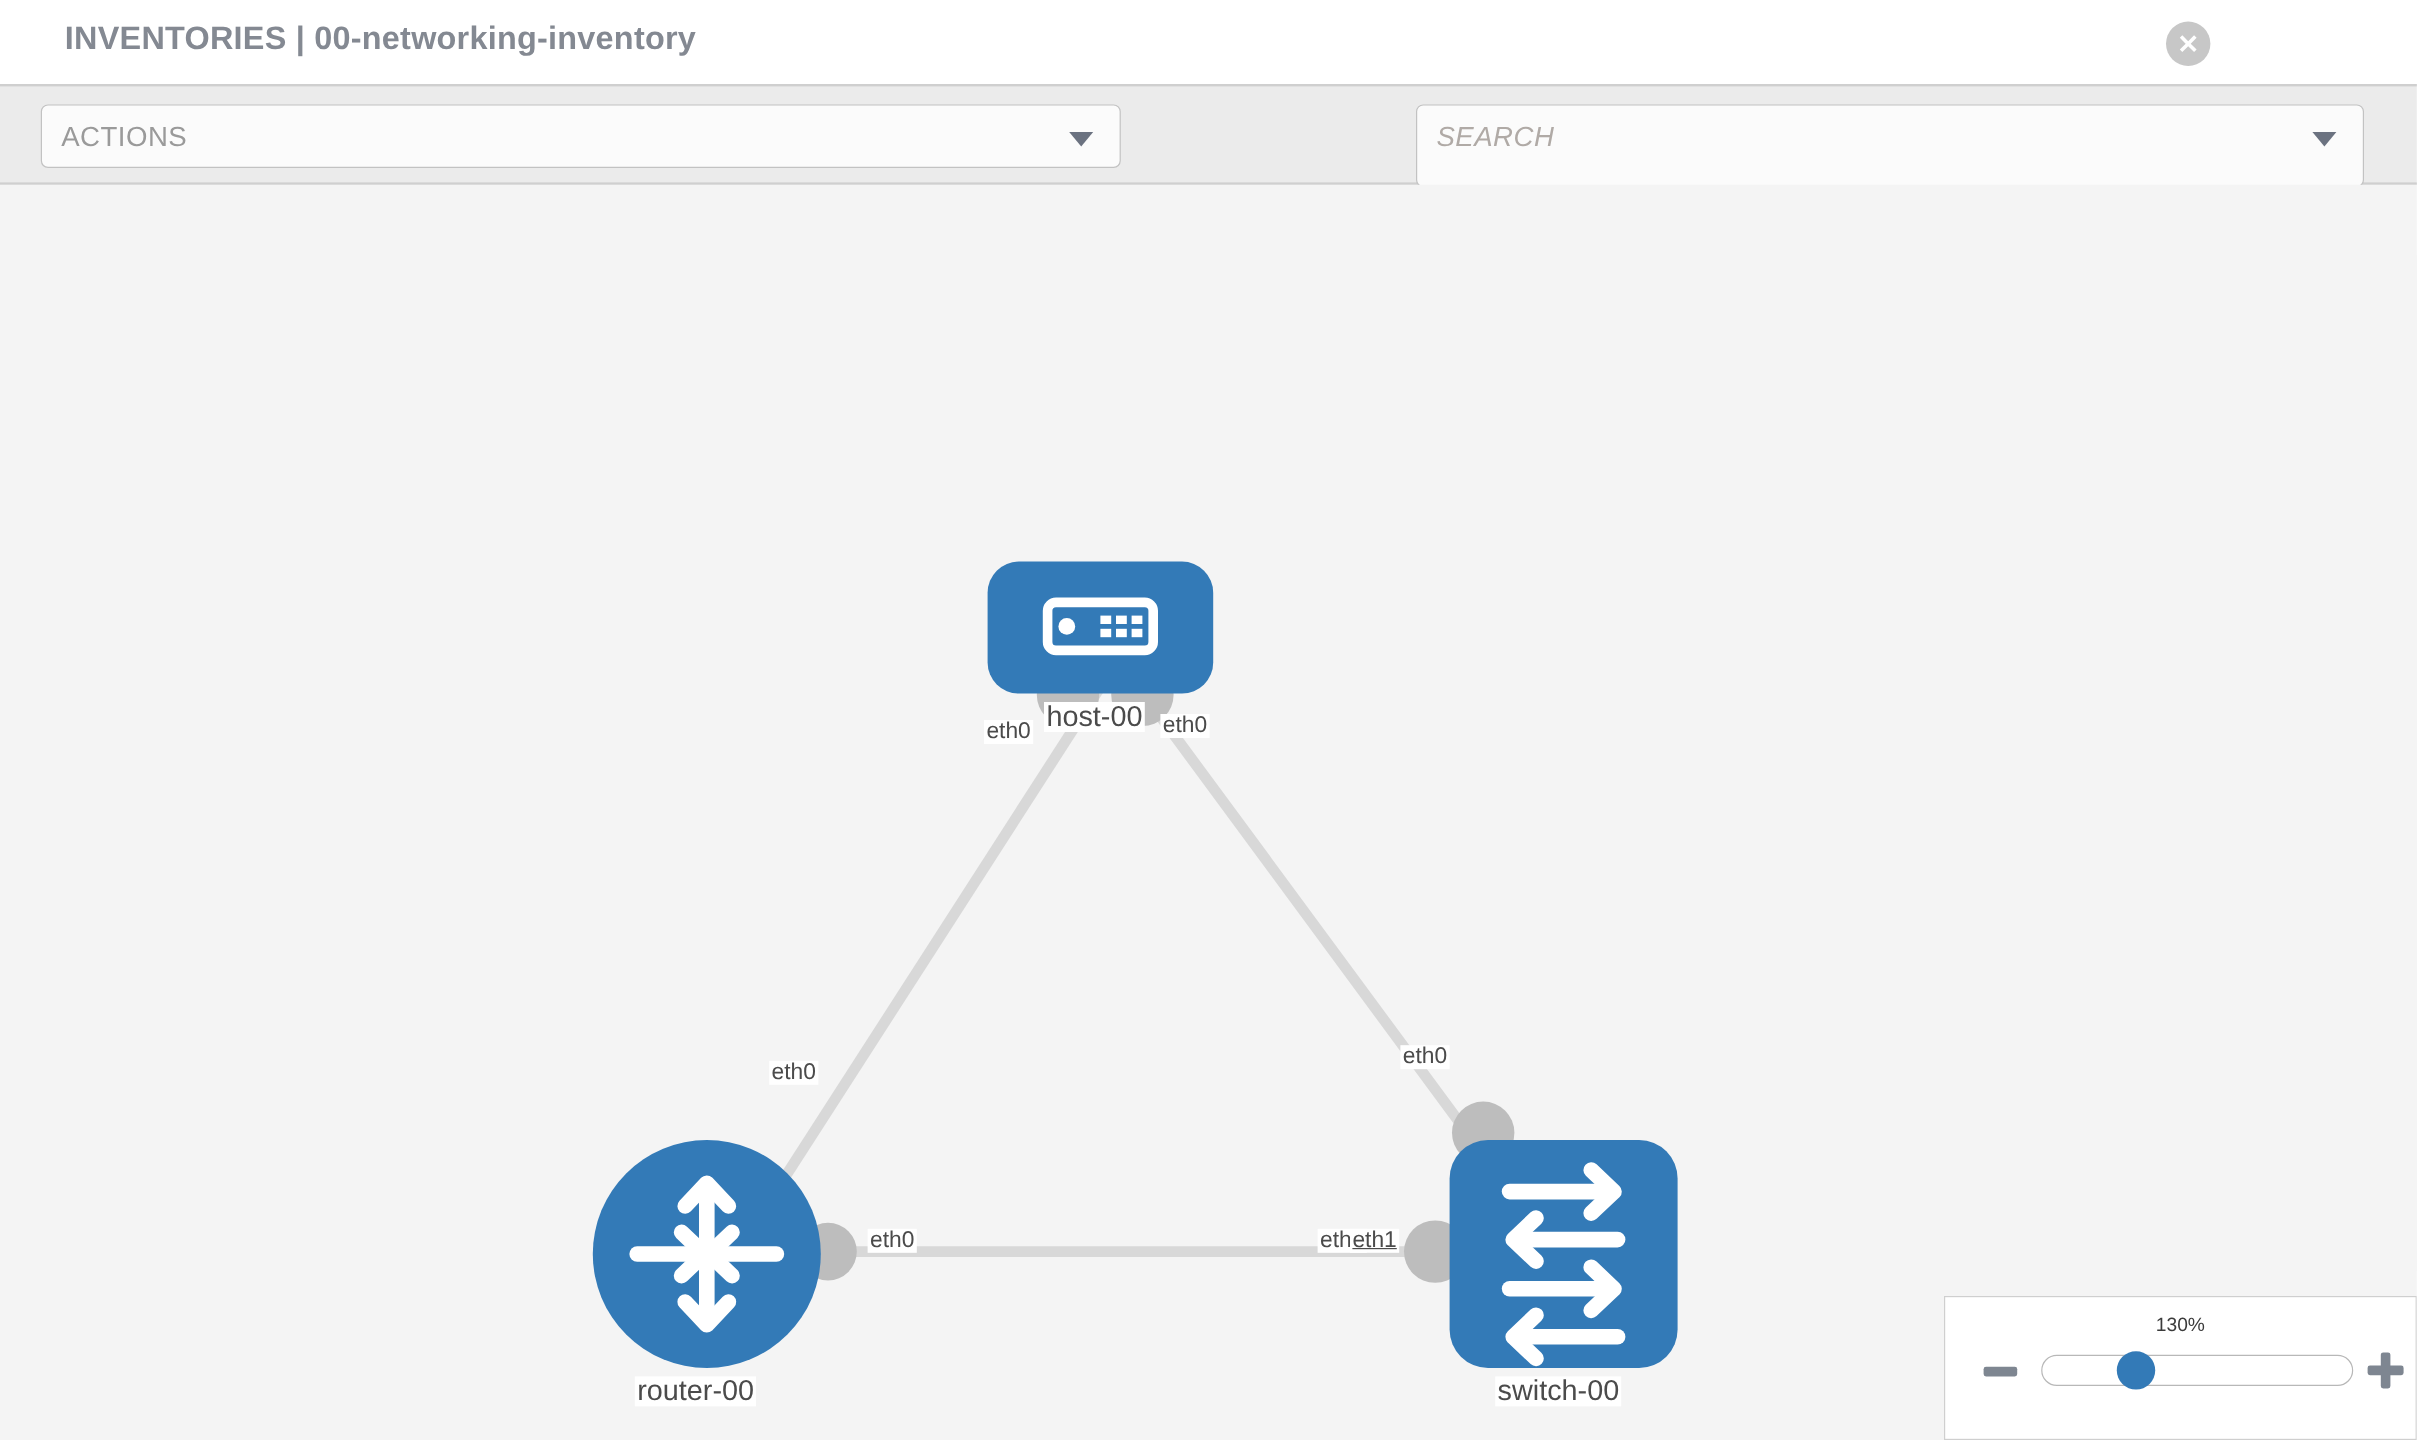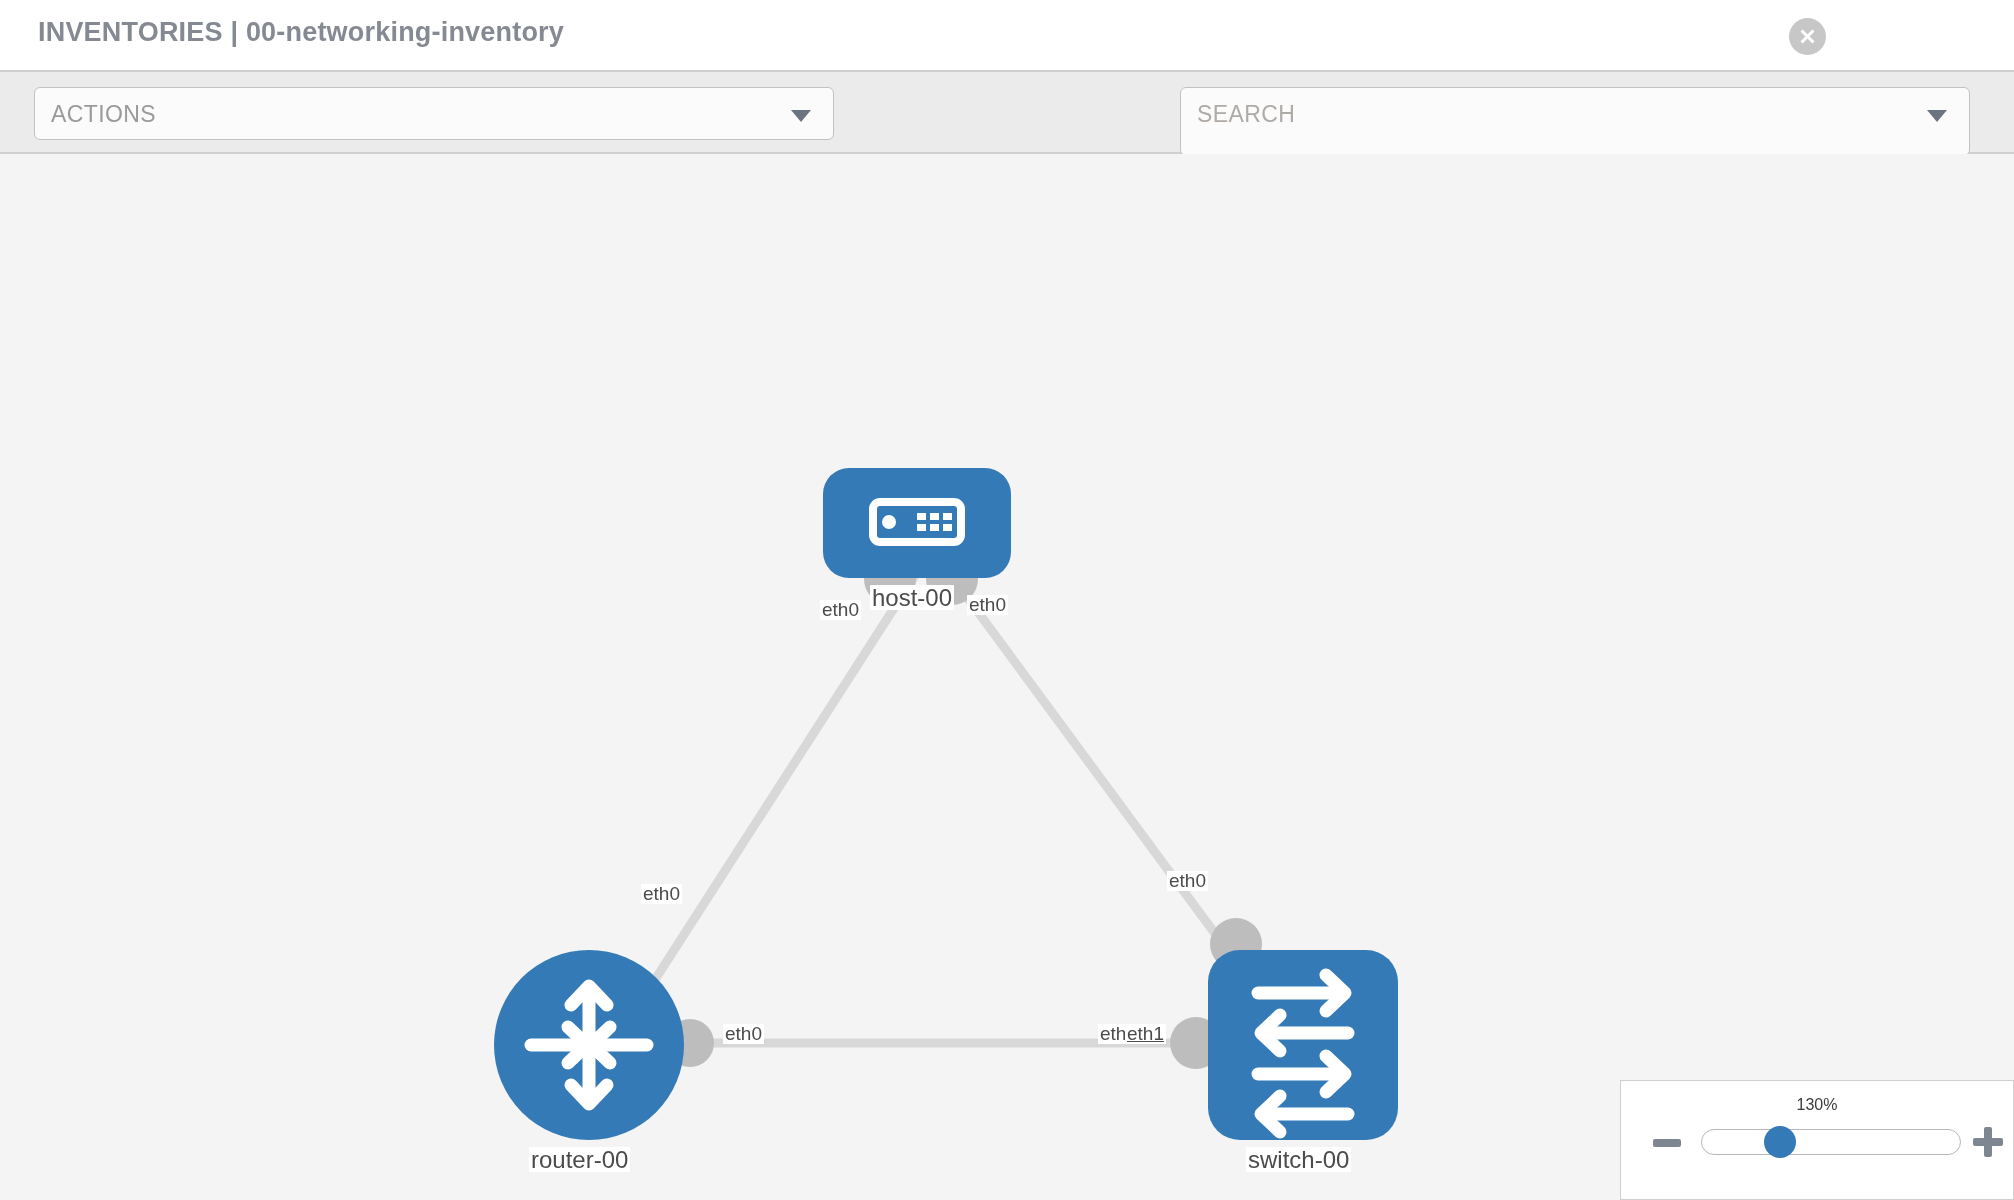--- a/index.html
+++ b/index.html
@@ -11,21 +11,21 @@
     width: 2014px;
     height: 1200px;
     font-family: "Liberation Sans", sans-serif;
     overflow: hidden;
     position: relative;
   }
 
   
   #header {
     position: absolute;
-    left: 0; top: 0;
+    left: 16px; top: 0;
     width: 1856px;
     height: 70px;
     background: #ffffff;
     box-sizing: border-box;
   }
   #page-title {
     position: absolute;
     left: 38px;
     top: 17px;
     font-size: 27px;
@@ -54,21 +54,21 @@
     height: 84px;
     background: #ebebeb;
     border-top: 2px solid #cfcfcf;
     border-bottom: 2px solid #cfcfcf;
     box-sizing: border-box;
   }
   #actions-dropdown {
     position: absolute;
     left: 34px;
     top: 15px;
-    width: 800px;
+    width: 900px;
     height: 53px;
     background: #fbfbfb;
     border: 1.5px solid #c2c2c2;
     border-radius: 6px;
     box-sizing: border-box;
     cursor: pointer;
   }
   #actions-dropdown .dd-label {
     position: absolute;
     left: 16px;
@@ -99,20 +99,21 @@
     position: absolute;
     left: 1180px;
     top: 15px;
     width: 790px;
     height: 69px;
     background: #fbfbfb;
     border: 1.5px solid #c2c2c2;
     border-radius: 6px;
     box-sizing: border-box;
     cursor: text;
+    font-style: italic;
   }
   #search-box .dd-label {
     position: absolute;
     left: 16px;
     top: 13px;
     font-size: 23px;
     color: #b0aaa6;
     letter-spacing: 0.4px;
   }
 

